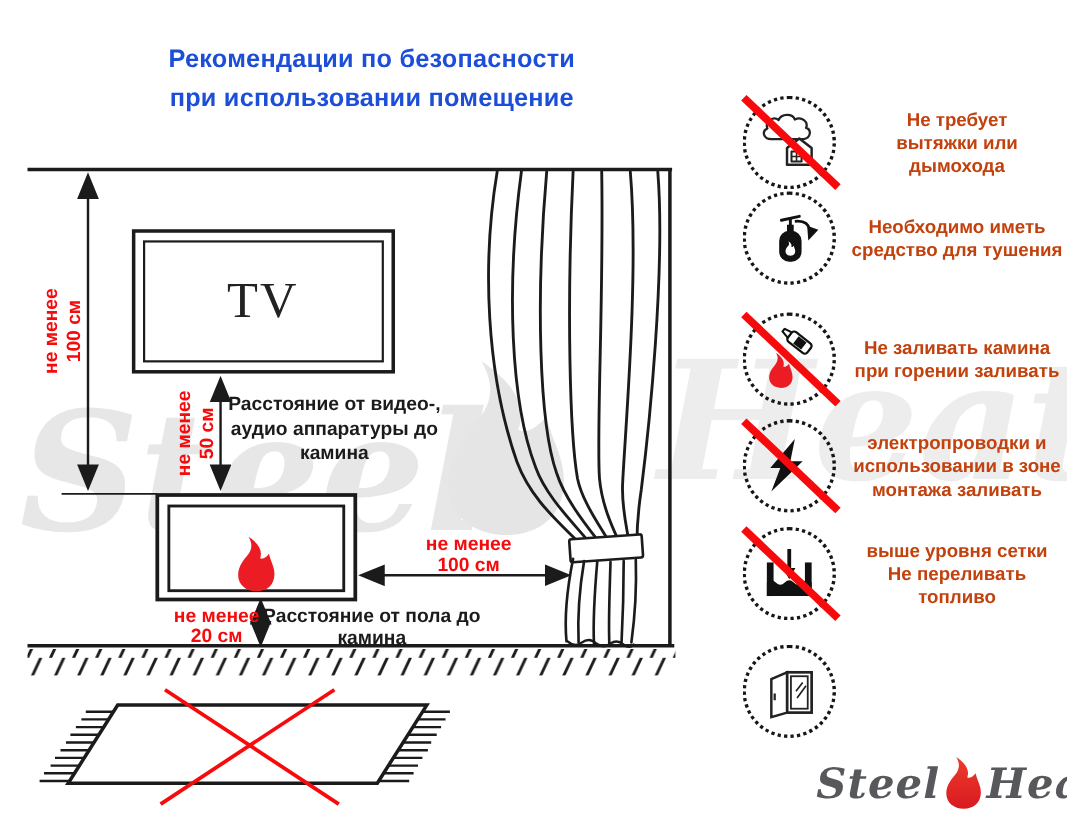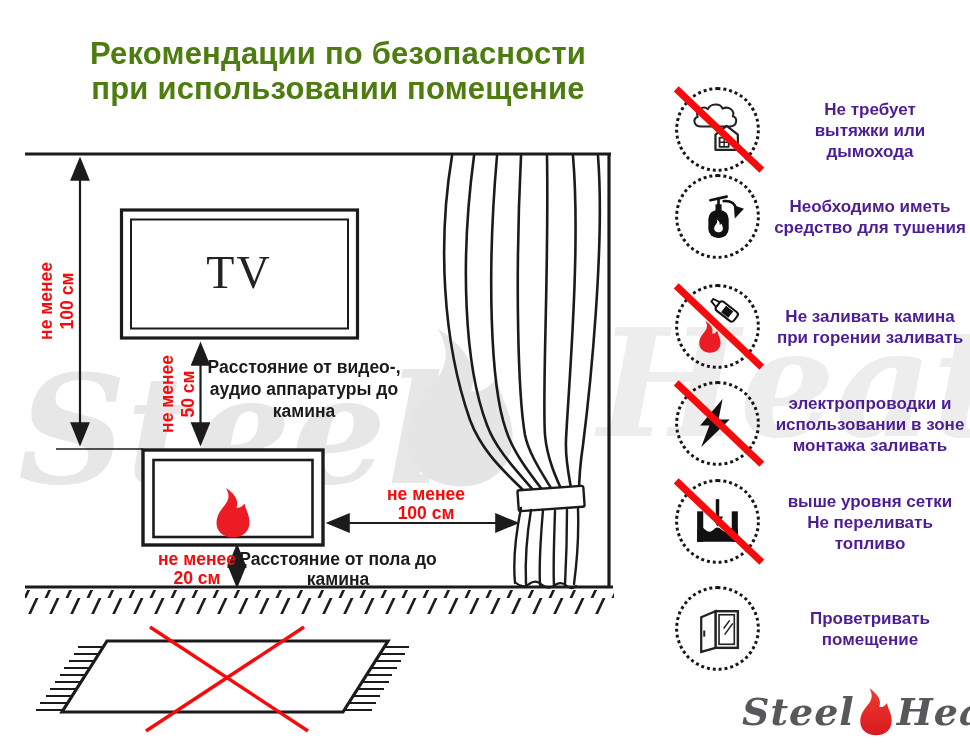--- a/index.html
+++ b/index.html
@@ -4,31 +4,31 @@
 <style>
   html,body{margin:0;padding:0;background:#fff;}
   body{width:970px;height:749px;position:relative;overflow:hidden;
        font-family:"Liberation Sans",sans-serif;color:#1b1b1b;}
   .abs{position:absolute;}
   
   .wm-text{position:absolute;font-family:"DejaVu Serif",serif;font-style:italic;
            font-weight:bold;color:#e7e7e7;user-select:none;line-height:1;}
   
   .title{position:absolute;left:0;top:36px;width:676px;text-align:center;
-         font-size:31px;line-height:35px;font-weight:700;color:#4d7c0f;letter-spacing:.2px;}
+         font-size:23px;line-height:35px;font-weight:700;color:#1d4ed8;letter-spacing:.2px;}
   
   .rule{position:absolute;left:675px;width:292px;height:85px;}
   .rule .circle{position:absolute;left:0;top:0;width:85px;height:85px;
                 border:3.4px dotted #161616;border-radius:50%;box-sizing:border-box;}
   .rule .icon-wrap{position:absolute;left:14px;top:14px;width:57px;height:57px;}
   .rule .slash{position:absolute;left:-15px;top:39px;width:118px;height:7px;
                background:#f70a0c;transform:rotate(43.5deg);}
   .rule .txt{position:absolute;left:95px;top:50%;transform:translateY(-50%);
              width:200px;text-align:center;font-size:17px;line-height:21px;
-             font-weight:700;color:#4c1d95;}
+             font-weight:700;color:#c2410c;}
   
   .logo{position:absolute;left:742px;top:686px;display:flex;align-items:center;}
   .logo .word{font-family:"DejaVu Serif",serif;font-style:italic;font-weight:bold;
               font-size:38px;color:#57585b;letter-spacing:1px;}
   .logo svg{margin:0 1px;}
   svg text{font-family:"Liberation Sans",sans-serif;}
   .serifTV{font-family:"Liberation Serif","DejaVu Serif",serif;}
 </style>
 </head>
 <body>
@@ -216,24 +216,20 @@
   <div class="circle"></div>
   <svg class="icon-wrap" viewBox="0 0 56 56">
     <g stroke="#222" fill="#fff">
       <rect x="26" y="11" width="22" height="36" stroke-width="2.4"></rect>
       <rect x="29.5" y="14.5" width="15" height="29" stroke-width="1.6"></rect>
       <path d="M34,28 L40,20 M35,34 L43,23" stroke-width="1.5" fill="none"></path>
       <polygon points="26,11 12,17 12,51 26,47" stroke-width="2.2"></polygon>
       <line x1="15" y1="30" x2="15" y2="36" stroke-width="2"></line>
     </g>
   </svg>
-  <div class="txt">
-    <div>Проветривать</div>
-    <div>помещение</div>
-  </div>
 </div>
 
 <div class="logo">
   <span class="word">Steel</span>
   <svg width="40" height="50" viewBox="0 0 42 52">
     <defs>
       <linearGradient id="lg" x1="0" y1="0" x2="0" y2="1">
         <stop offset="0" stop-color="#ef3b2d"></stop>
           <stop offset="1" stop-color="#d81a20"></stop>
       </linearGradient>

